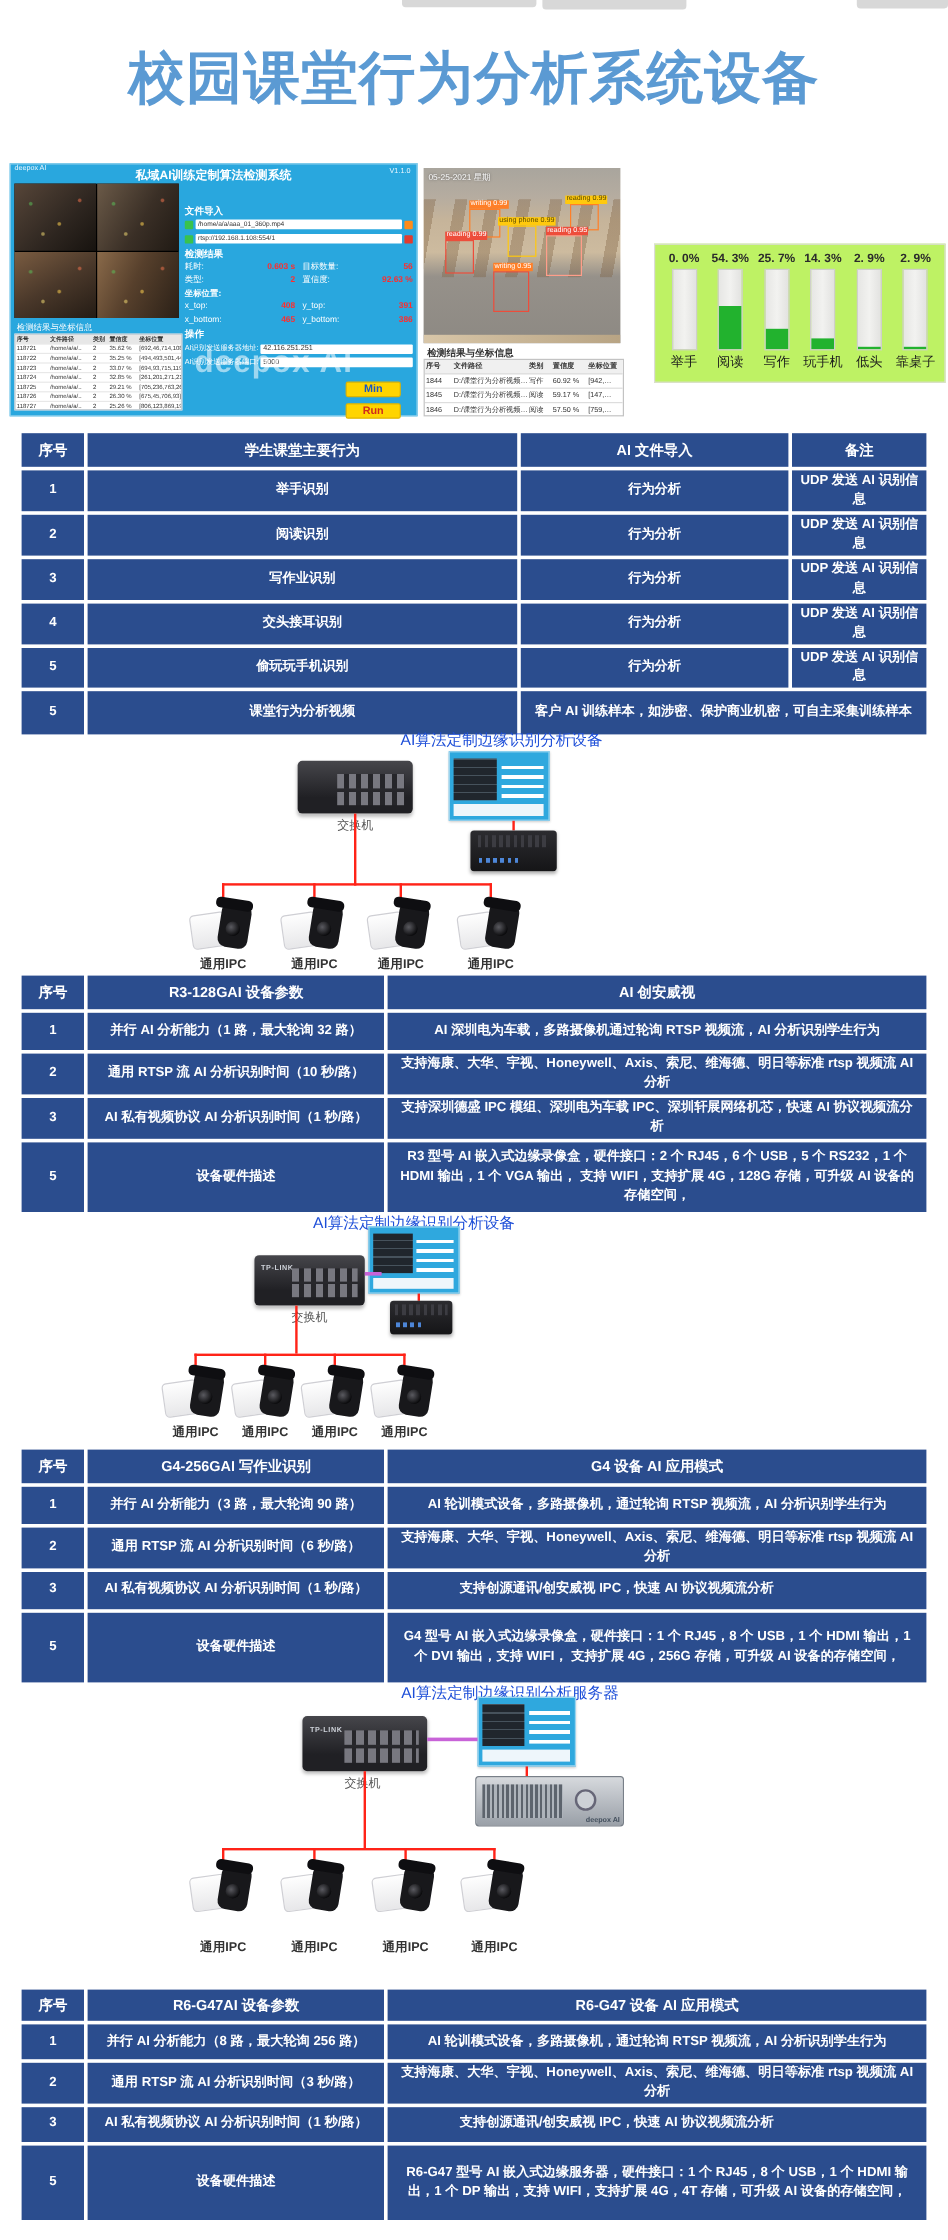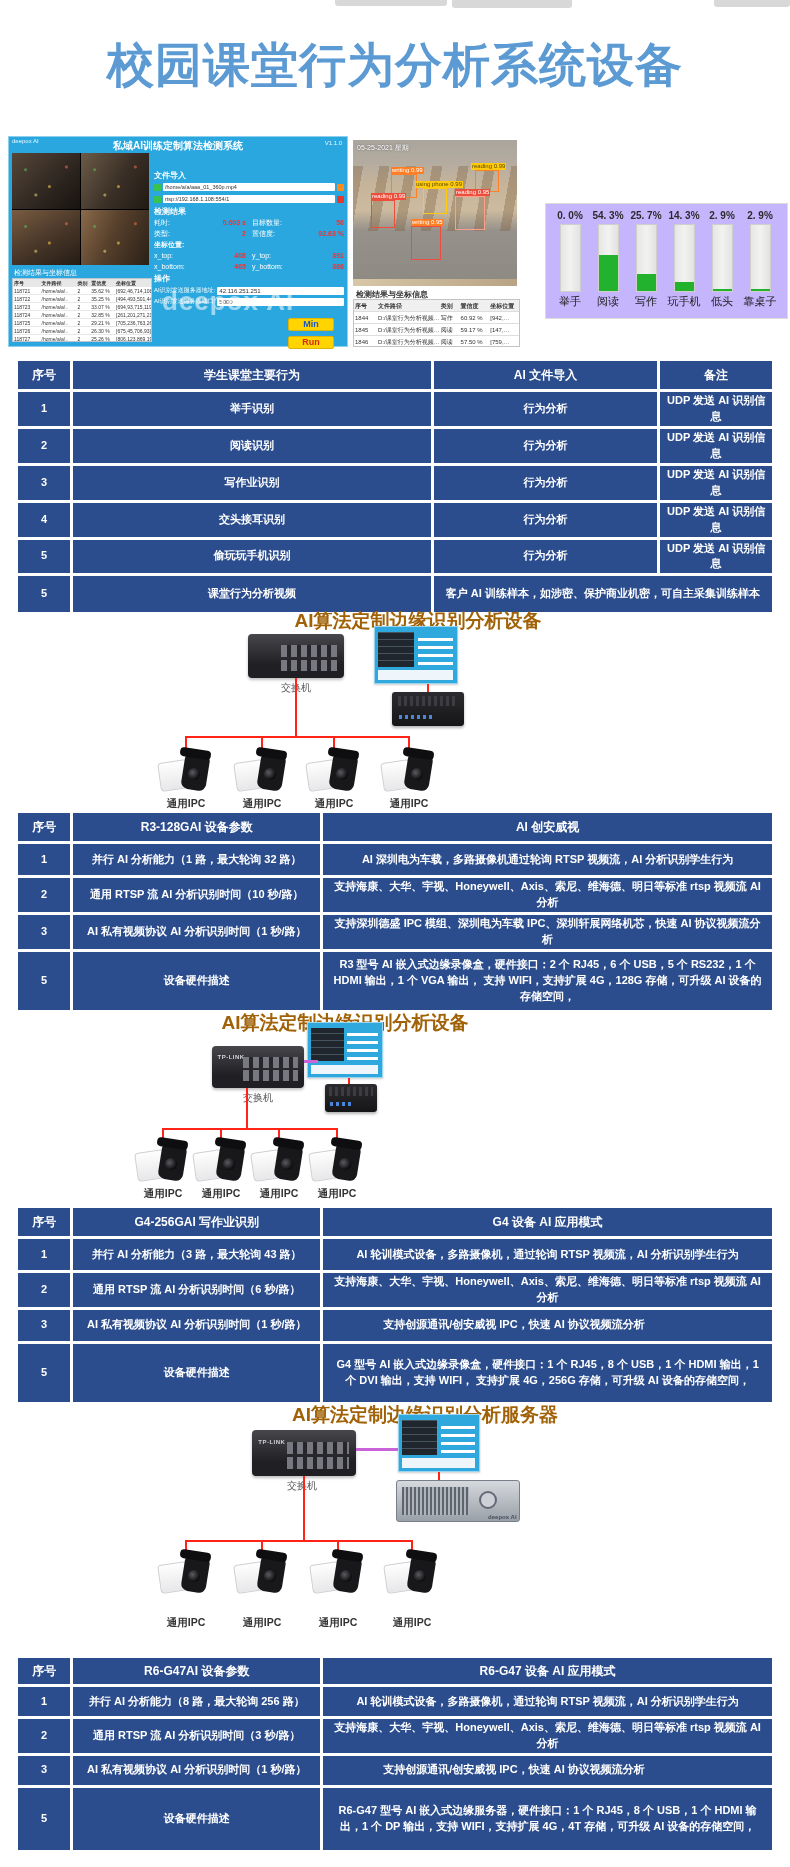--- a/index.html
+++ b/index.html
@@ -67,40 +67,40 @@
   .b-or{border-color:#ff7f27}.b-ye{border-color:#ffc90e}.b-re{border-color:#ed4d3b}.b-pi{border-color:#ff9e8a}
   .dlab{position:absolute;font-size:6px;line-height:7px;color:#fff;padding:0 1px;white-space:nowrap}
   .l-or{background:#ff7f27}.l-ye{background:#ffc90e;color:#5a4a00}.l-re{background:#ed4d3b}
   .photo-strip{position:absolute;left:0;bottom:0;width:100%;height:7px;background:linear-gradient(90deg,#d8c6a8,#b8a484)}
   .photo-caption{position:absolute;left:356px;top:289px;font-size:8px;color:#333;font-weight:700}
   .mt-mid{left:353px;top:299px;width:167px;height:48px;font-size:6px;border-color:#c3c3c3}
   .mt-mid .mini-tr{height:12px;line-height:12px;border-bottom:1px solid #ddd}
   .mt-mid .mini-tr.head{background:#f0f0f0}
 
   
-  .chart{position:absolute;left:545px;top:203px;width:243px;height:116px;background:#c4b5fd;
-    border:1px solid #dcdcd8;display:flex;padding:6px 5px 2px 5px}
+  .chart{position:absolute;left:545px;top:203px;width:243px;height:116px;background:#bef264;
+    border:1px solid #dcdcd8;display:flex;justify-content:space-between;padding:6px 5px 2px 5px}
   .bar-group{display:flex;flex-direction:column;align-items:center;width:38px}
   .pct{font-size:10px;font-weight:700;color:#2b2b2b;white-space:nowrap;height:14px}
   .track{width:21px;height:68px;background:linear-gradient(90deg,#e6e6e4,#f2f2f0 50%,#e2e2e0);
     border:1px solid #cfcfcb;position:relative;overflow:hidden}
   .fill{position:absolute;left:0;bottom:0;width:100%;background:#22b22e}
   .cat{margin-top:2px;font-size:11px;color:#1c1c1c;font-family:"DejaVu Serif","Liberation Serif",serif;white-space:nowrap}
 
   
   table.btable{position:absolute;left:15px;width:760px;border-collapse:separate;border-spacing:3px;table-layout:fixed}
   .btable th,.btable td{background:#2b4d8e;color:#fff;text-align:center;vertical-align:middle;padding:1px 6px;overflow:hidden}
   .btable th{font-size:12px;font-weight:700}
   .btable td{font-size:11px;font-weight:600;line-height:1.45}
   .t1{top:358px}.t2{top:810px}.t3{top:1205px}.t4{top:1655px}
   .hr{height:28px}.rr{height:31px}.lr{height:58px}
   .t4 .hr{height:26px}.t4 .rr{height:29px}.t4 .lr{height:62px}
 
   
-  .dtitle{position:absolute;font-size:19px;font-weight:700;color:#a16207;text-align:center;white-space:nowrap}
+  .dtitle{position:absolute;font-size:13px;font-weight:400;color:#1d4ed8;text-align:center;white-space:nowrap}
   .switch{position:absolute;background:linear-gradient(180deg,#46464b,#202024 70%);border-radius:4px;
     box-shadow:0 2px 3px rgba(0,0,0,.25)}
   .ports{position:absolute;right:7%;height:26%;background:repeating-linear-gradient(90deg,#787880 0 6px,#26262a 6px 10px)}
   .ports.p1{top:26%;left:34%}.ports.p2{top:58%;left:34%}
   .sw-brand{position:absolute;left:6%;top:20%;font-size:6px;color:#cfd3da;font-weight:700;letter-spacing:.5px}
   .sw-label{position:absolute;font-size:10px;color:#555;text-align:center;white-space:nowrap}
   .thumb{position:absolute;background:#2fa8de;border:1px solid #9ad4ef;box-shadow:0 1px 2px rgba(0,0,0,.2)}
   .th-grid{position:absolute;left:4%;top:9%;width:44%;height:62%;
     background:repeating-linear-gradient(0deg,#20262d 0 6px,#46525c 6px 7px)}
   .th-ui{position:absolute;right:5%;top:12%;width:42%;height:56%;
@@ -567,21 +567,21 @@
       <col style="width:60%">
     </colgroup>
   <tbody>
       <tr class="hr">
     <th>序号</th>
     <th>G4-256GAI 写作业识别</th>
     <th>G4 设备 AI 应用模式</th>
   </tr>
   <tr class="rr">
     <td>1</td>
-    <td>并行 AI 分析能力（3 路，最大轮询 43 路）</td>
+    <td>并行 AI 分析能力（3 路，最大轮询 90 路）</td>
     <td>AI 轮训模式设备，多路摄像机，通过轮询 RTSP 视频流，AI 分析识别学生行为</td>
   </tr>
   <tr class="rr">
     <td>2</td>
     <td>通用 RTSP 流 AI 分析识别时间（6 秒/路）</td>
     <td>支持海康、大华、宇视、Honeywell、Axis、索尼、维海德、明日等标准 rtsp 视频流 AI 分析</td>
   </tr>
   <tr class="rr">
     <td>3</td>
     <td>AI 私有视频协议 AI 分析识别时间（1 秒/路）</td>

